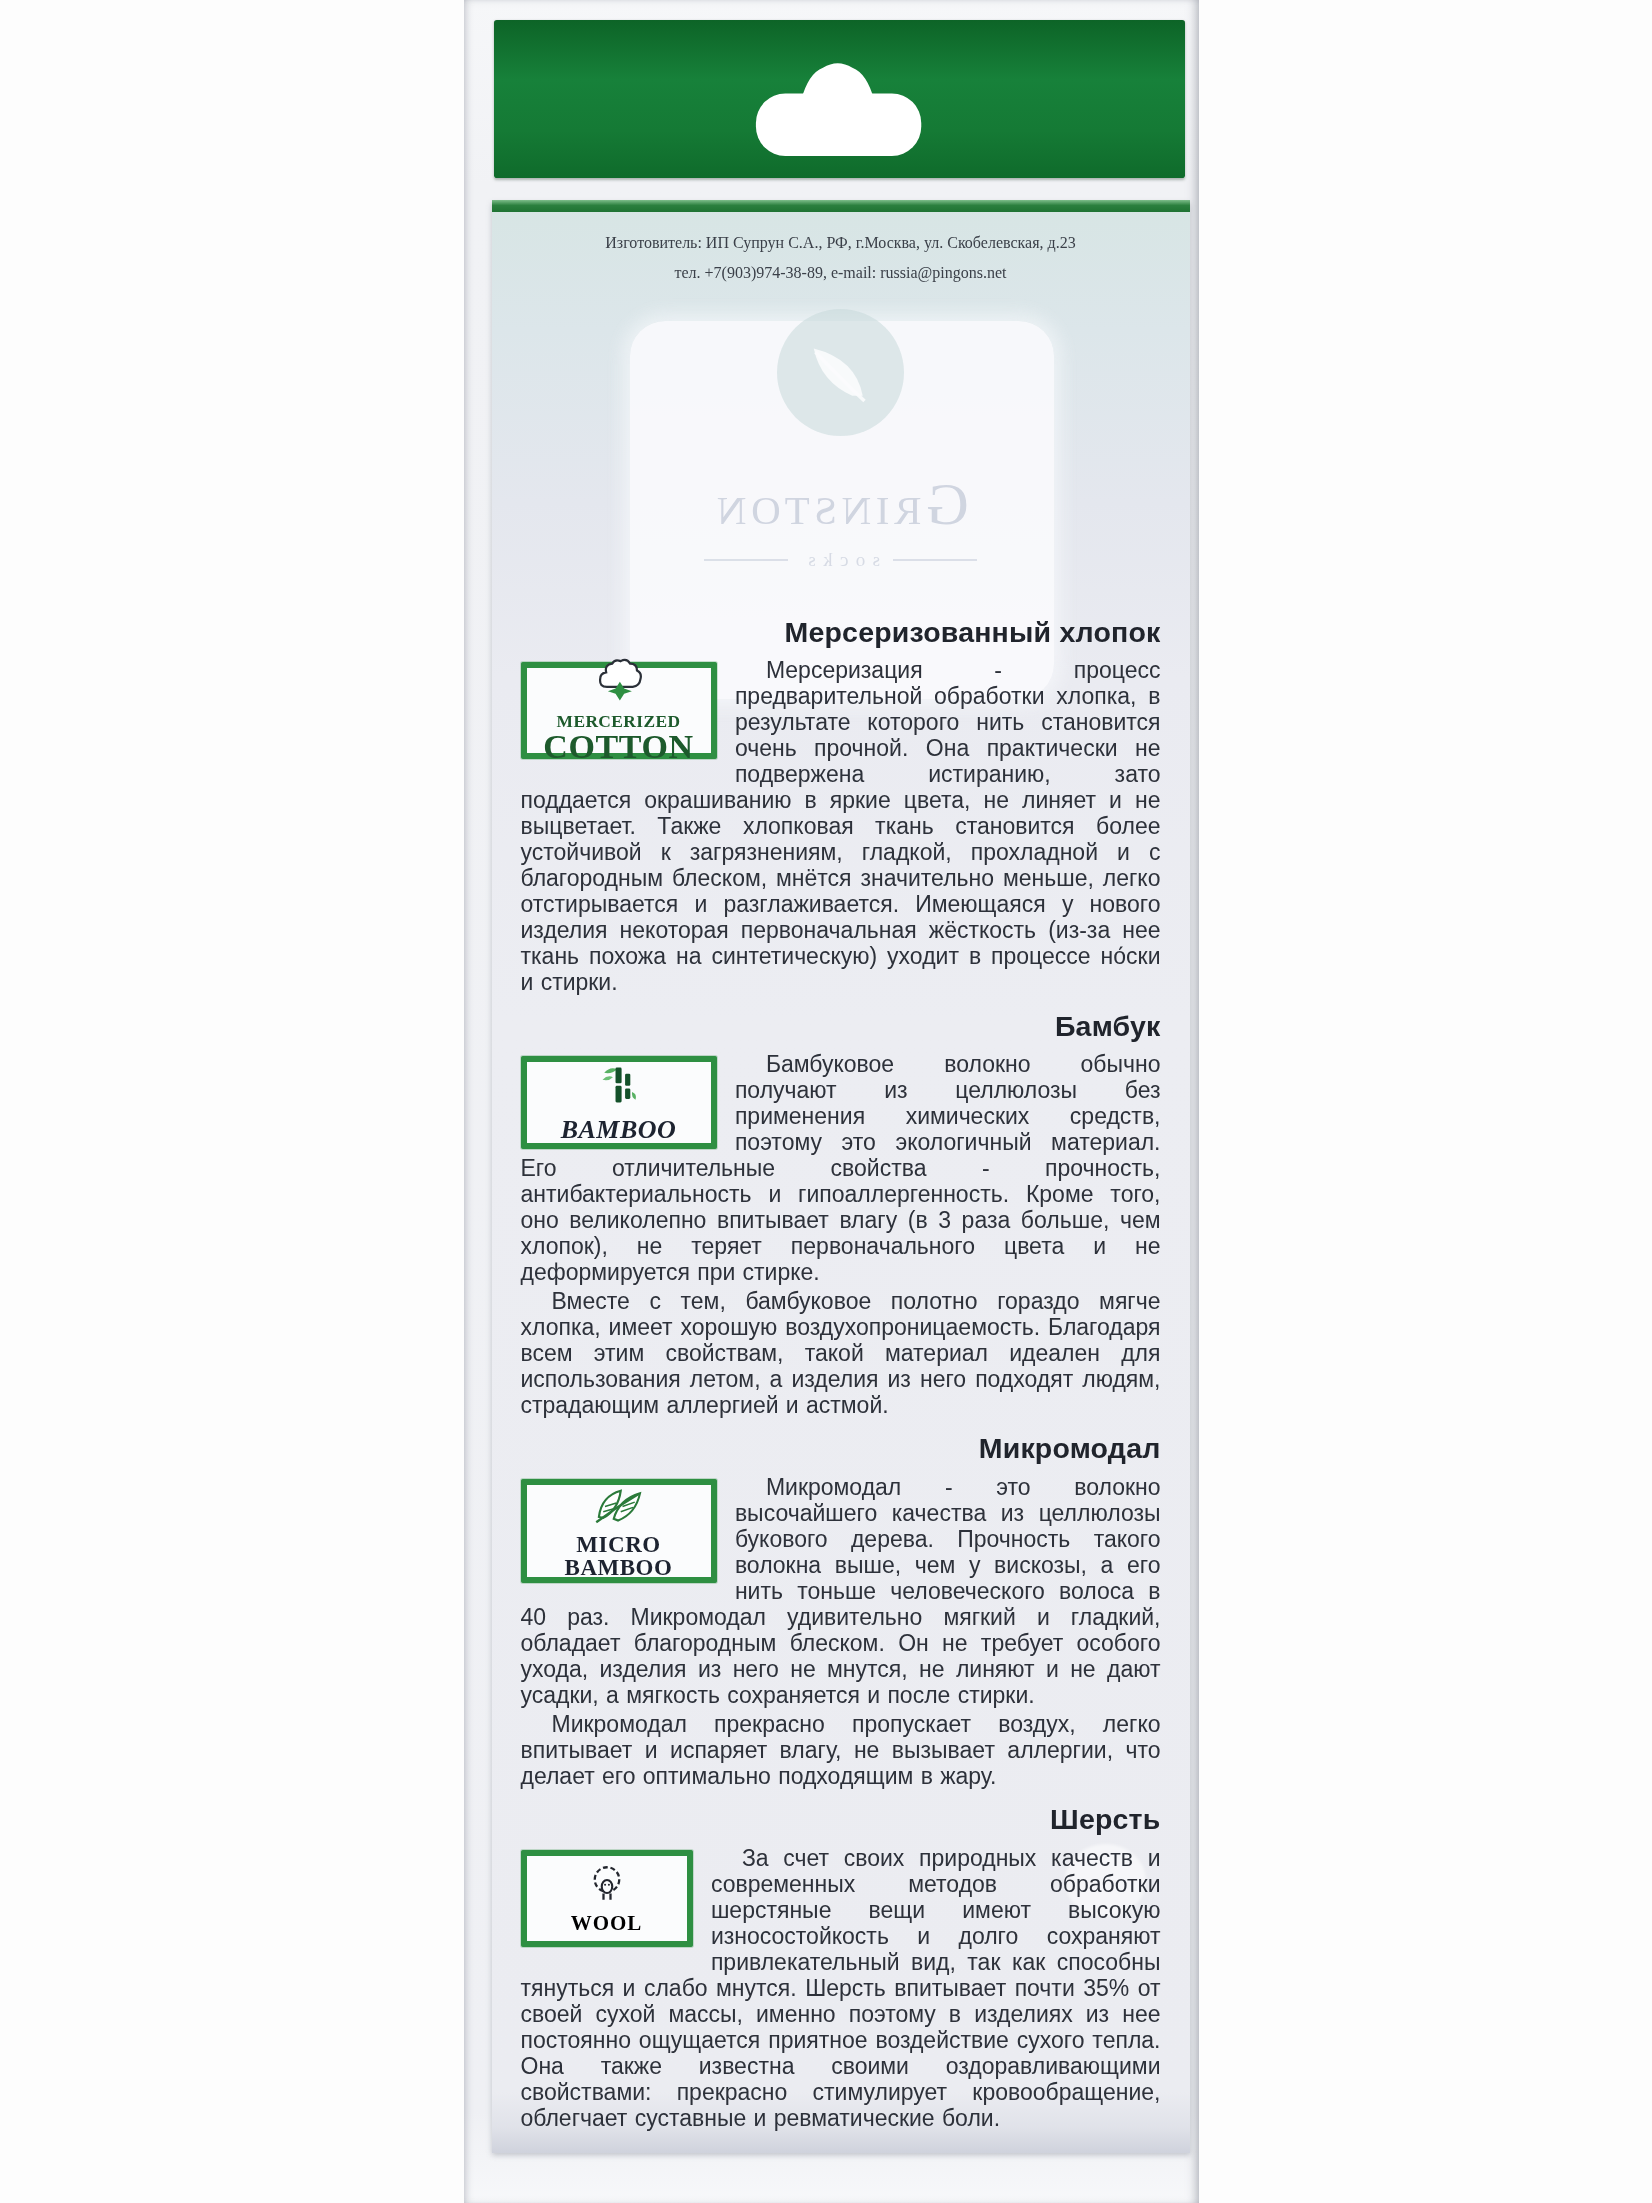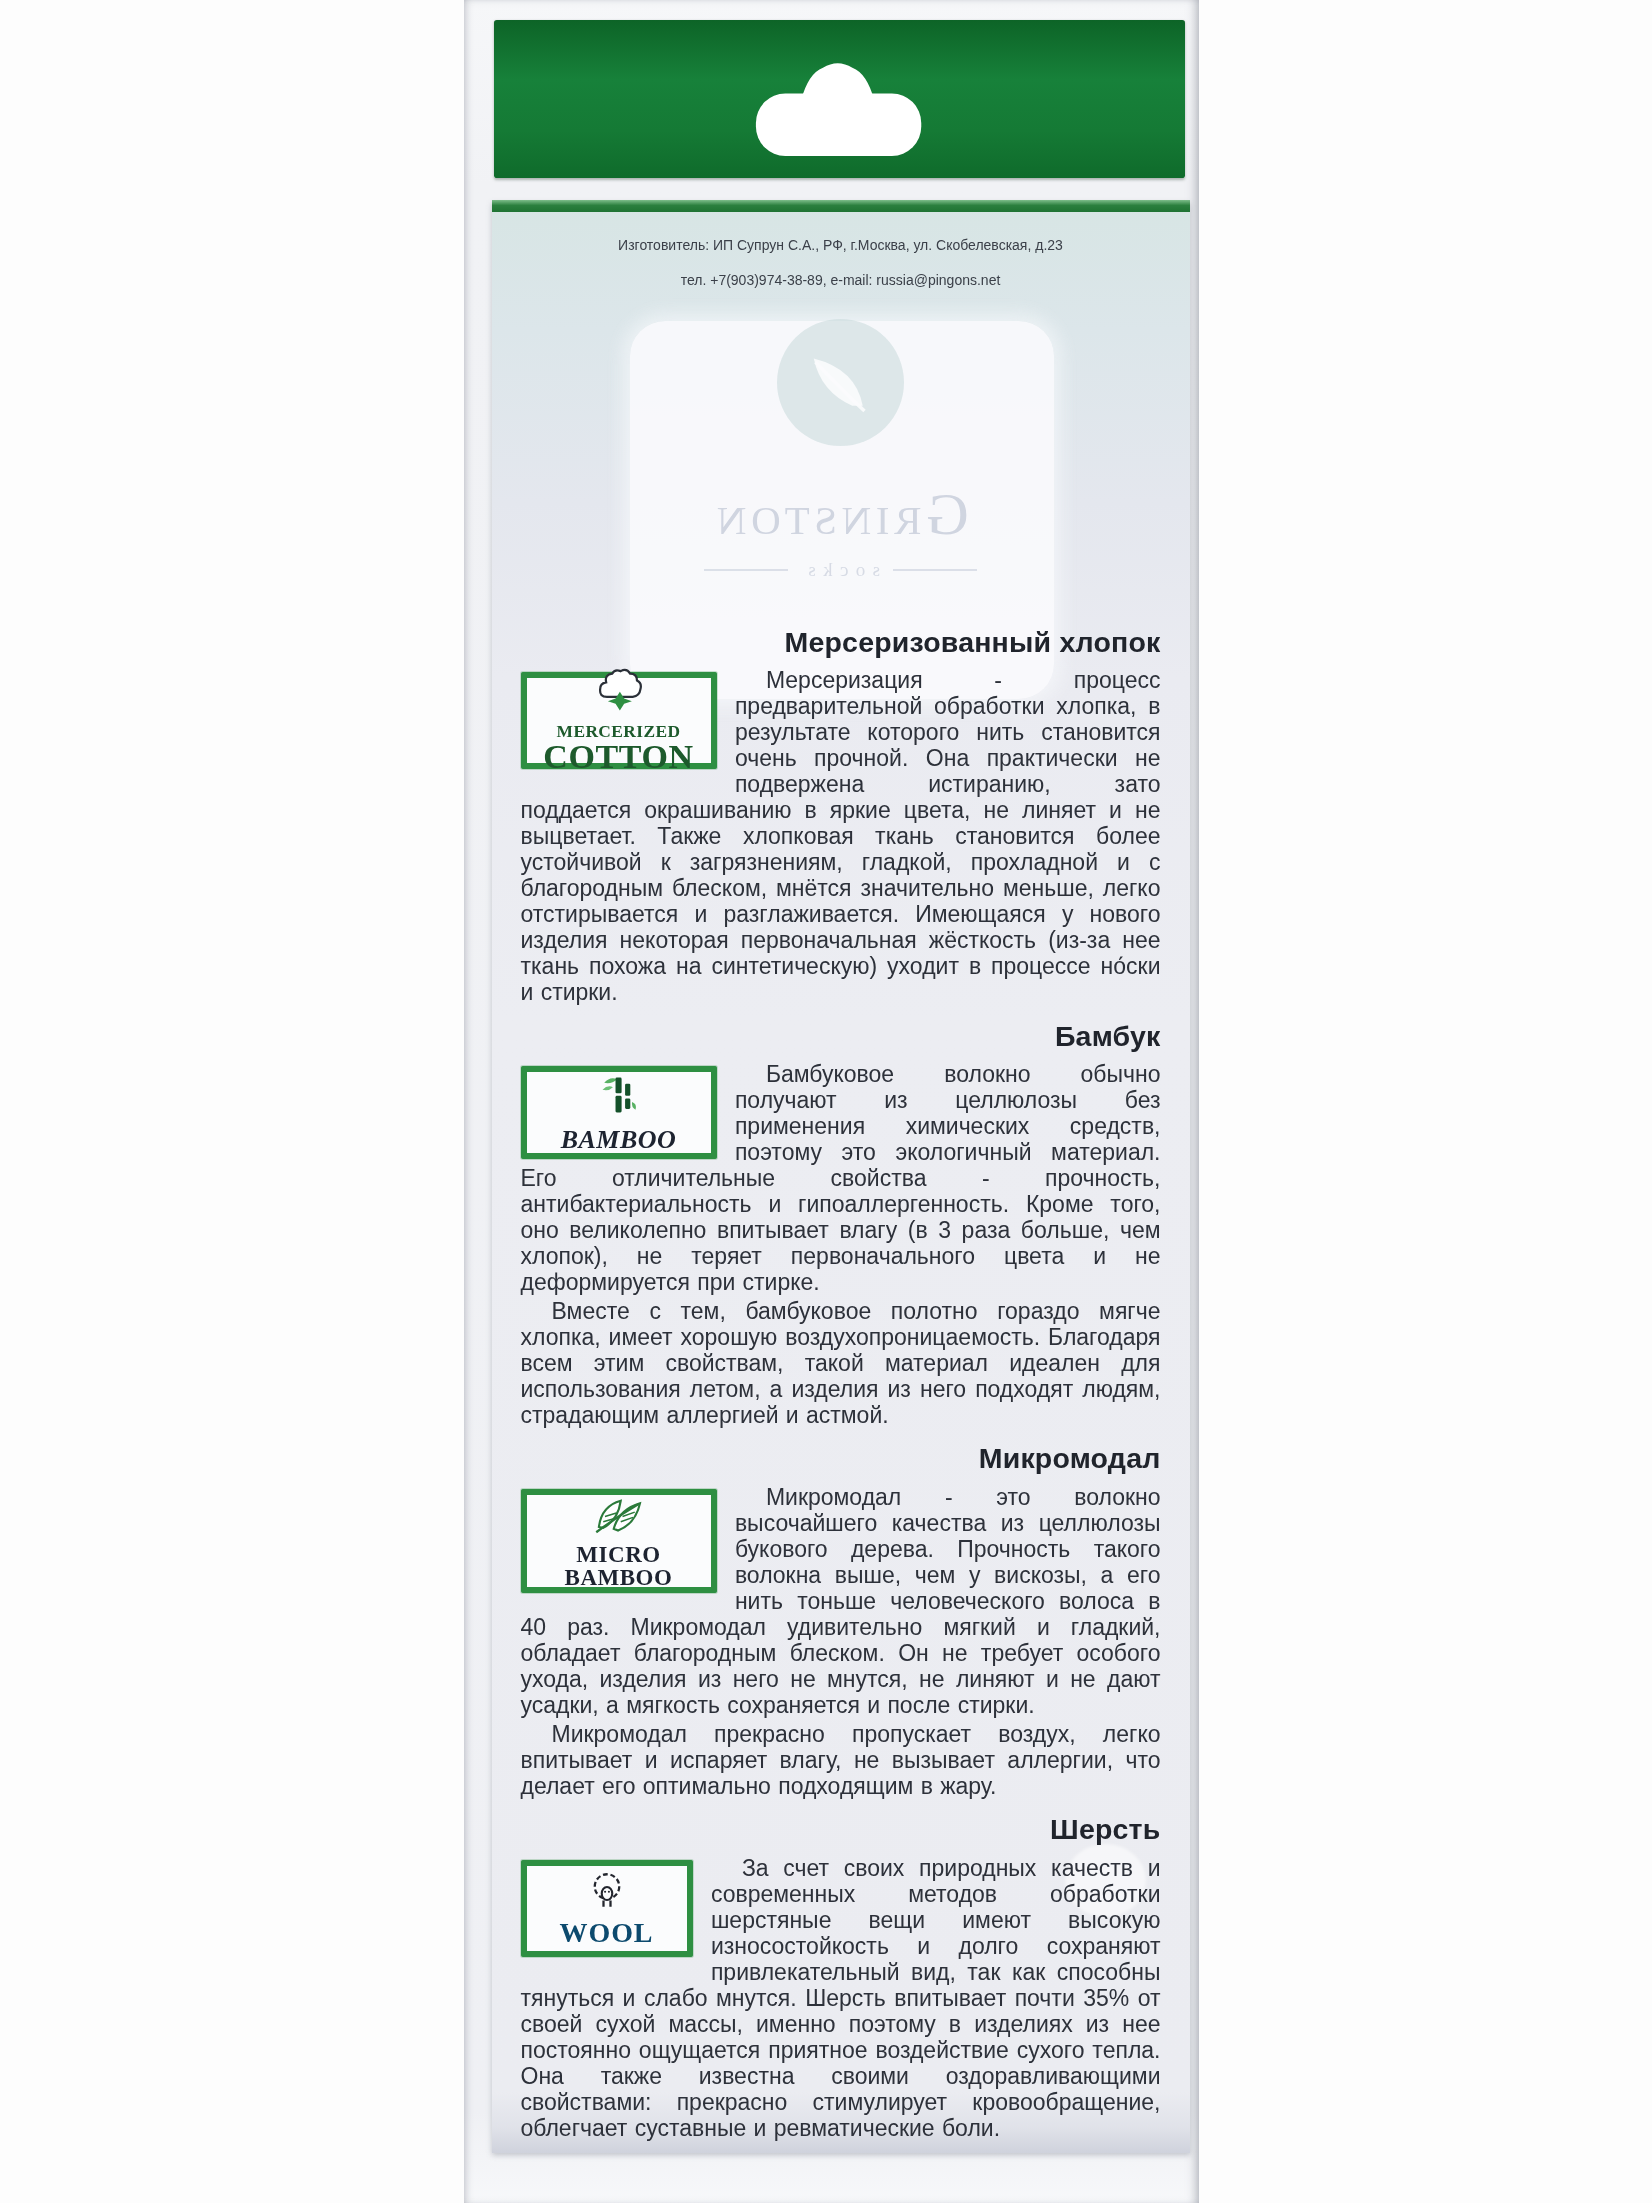--- a/index.html
+++ b/index.html
@@ -32,21 +32,21 @@
   .card-topedge{
     position:absolute;left:0;top:0;width:100%;height:12px;
     background:linear-gradient(180deg,#7dbd8a 0%,#2b7f3e 45%,#1f7333 100%);
   }
   .logo-backing{
     position:absolute;left:138px;top:121px;width:424px;height:378px;border-radius:35px;
     background:rgba(250,251,253,.88);
     box-shadow:0 0 16.5px 7.3px rgba(250,251,253,.55);
   }
   .content{position:relative;padding:24px 29px 0 29px;z-index:2;}
-  .mfr{margin:5.5px 0 0;text-align:center;font-size:14px;line-height:30px;color:#3b4049;}
+  .mfr{margin:5.5px 0 0;text-align:center;font-size:16px;line-height:25px;color:#3b4049;font-family:Liberation Serif, serif;}
   
   .ghost{
     margin:24px auto 3.7px;width:395px;height:292px;
     transform:scaleX(-1);opacity:.62;
     display:flex;flex-direction:column;align-items:center;justify-content:flex-start;
   }
   .logo-circle{
     width:127px;height:127px;border-radius:50%;background:#c6d9da;opacity:.85;
     display:flex;align-items:center;justify-content:center;
   }
@@ -78,21 +78,21 @@
   .badge .b-icon{display:flex;}
   .b-text{display:flex;flex-direction:column;align-items:center;font-family:"Liberation Serif",serif;font-weight:bold;line-height:1.02;}
   .badge-cotton{width:162px;height:70px;}
   .badge-cotton .b1{font-size:17.4px;color:#1d5a2c;letter-spacing:0.4px;}
   .badge-cotton .b2{font-size:34px;color:#1d5a2c;letter-spacing:0.6px;}
   .badge-bamboo{width:162px;height:66px;}
   .badge-bamboo .b1{font-size:26px;color:#1d2330;letter-spacing:0.5px;font-style:italic;}
   .badge-micro{width:162px;height:77px;}
   .badge-micro .b1,.badge-micro .b2{font-size:23px;color:#1d2330;letter-spacing:0.5px;}
   .badge-wool{width:138px;height:70px;}
-  .badge-wool .b1{font-size:28px;color:#0c4a6e;letter-spacing:0.9px;}
+  .badge-wool .b1{font-size:21px;color:#000000;letter-spacing:0.9px;}
   .blob{
     position:absolute;right:44px;top:1644px;width:81px;height:73px;border-radius:50%;
     background:rgba(255,255,255,.55);filter:blur(1.8px);z-index:1;
   }
 </style>
 </head>
 <body>
 
 <div class="stage">
   <div class="film">

